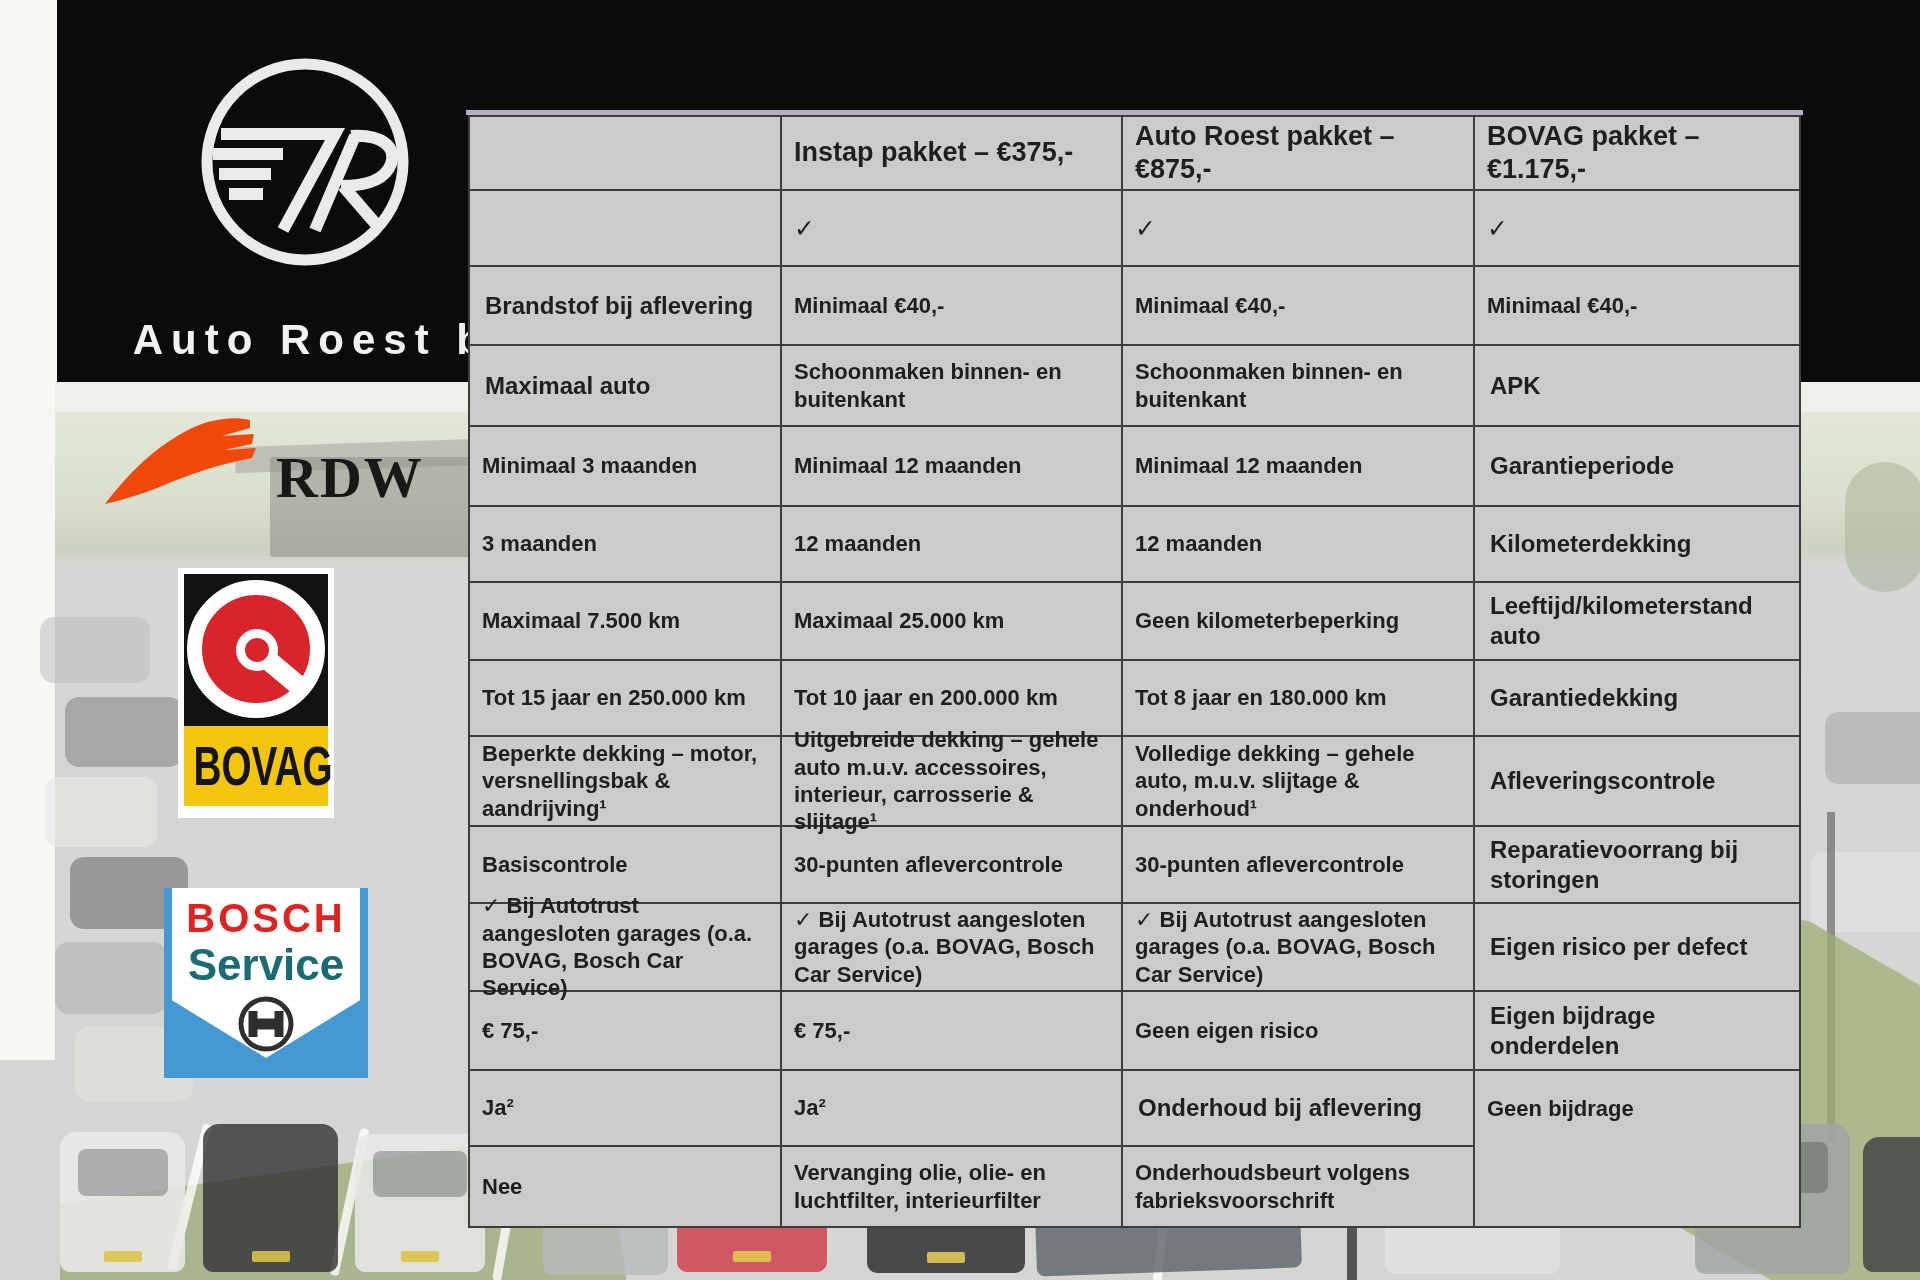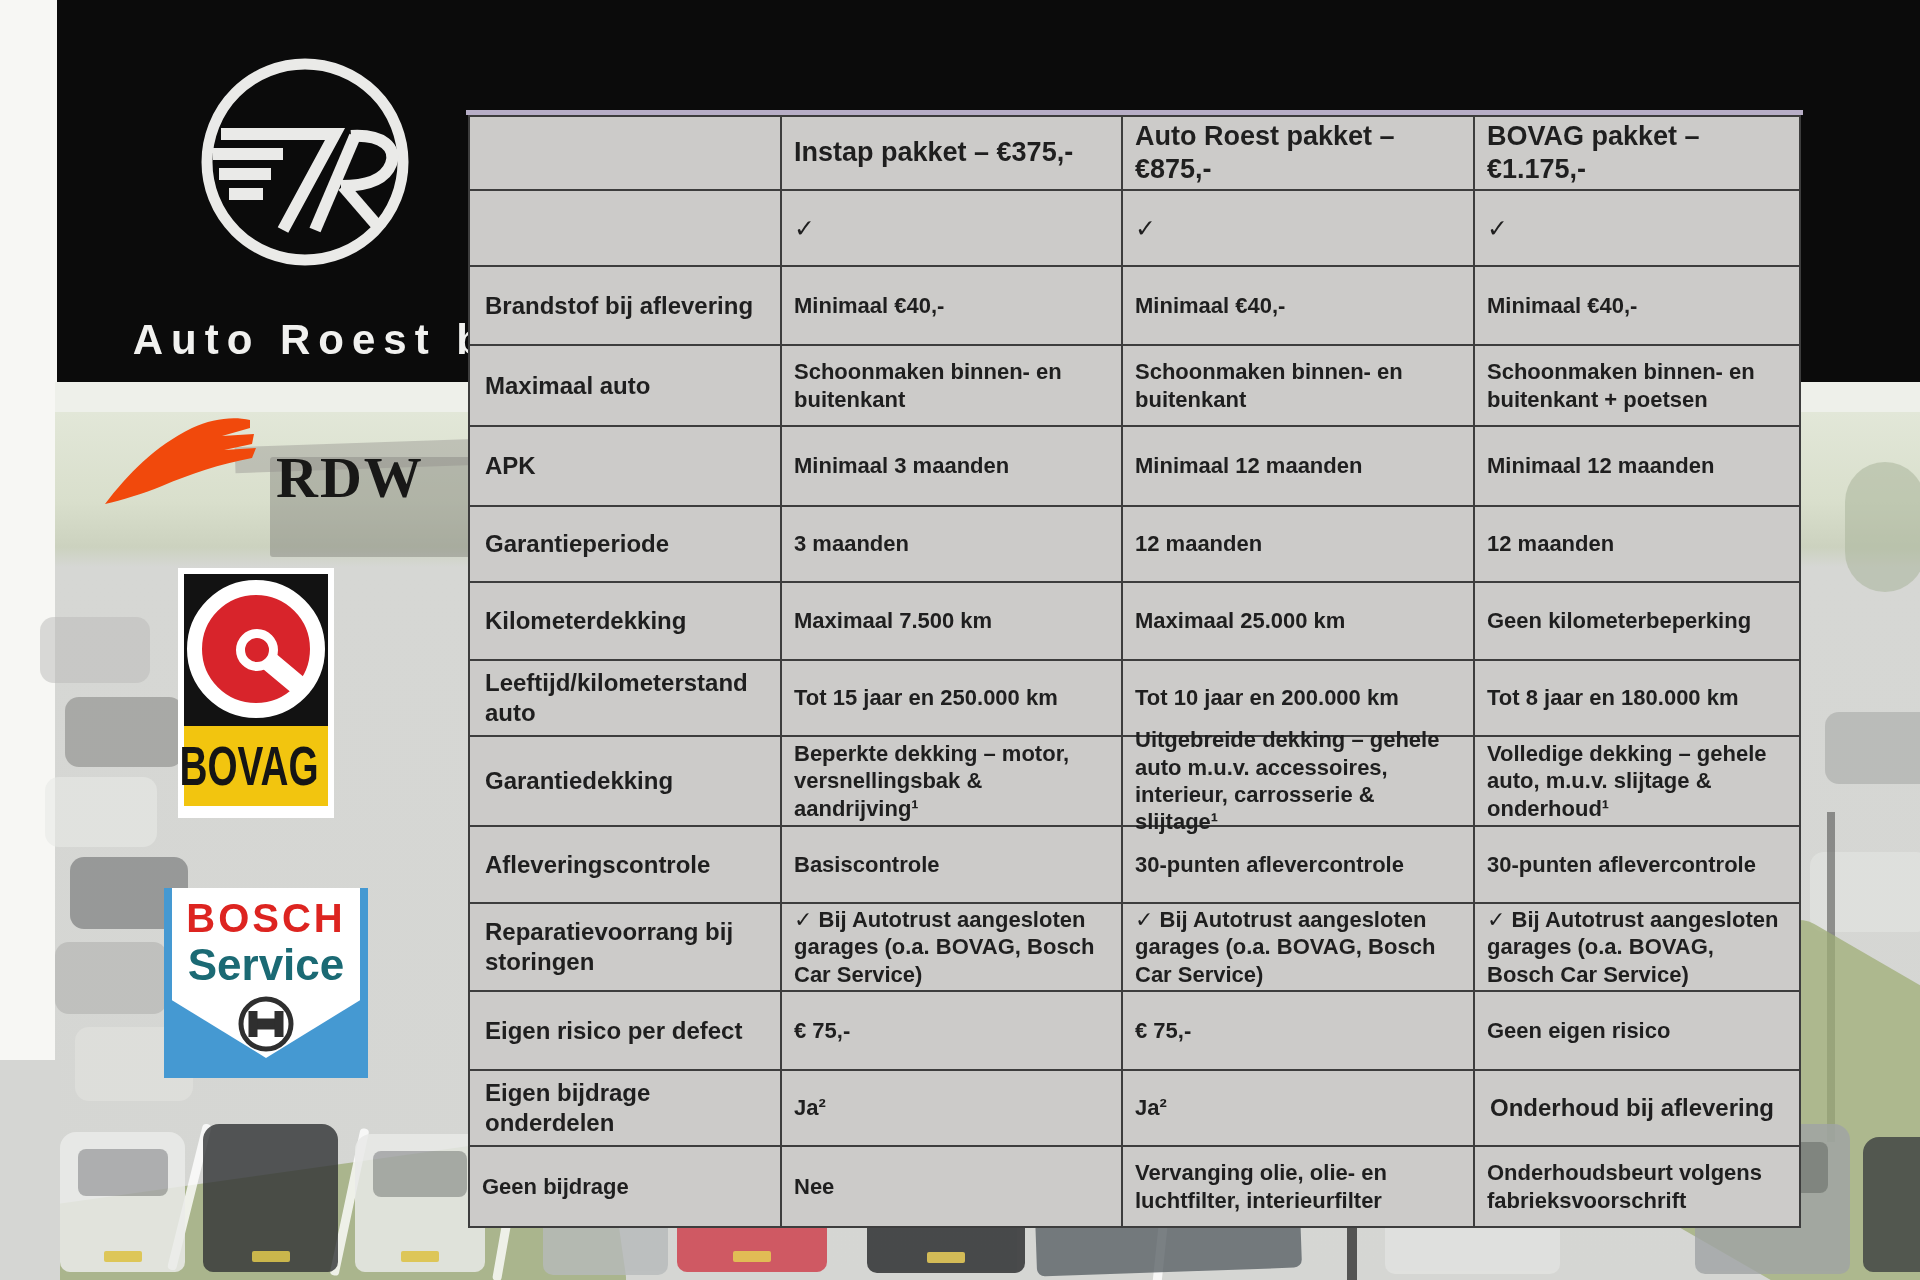--- a/index.html
+++ b/index.html
@@ -26,21 +26,21 @@
   
   .rdw{position:absolute;left:100px;top:404px;width:360px;height:120px;}
   .rdw-text{position:absolute;left:176px;top:16px;font-family:"Liberation Serif","DejaVu Serif",serif;
     font-weight:bold;font-size:58px;color:#181817;letter-spacing:2px;margin-top:24px;}
   
   .bovag{position:absolute;left:178px;top:568px;width:156px;height:250px;background:#fff;padding:6px;box-sizing:border-box;}
   .bovag-top{position:relative;width:144px;height:152px;background:#121212;overflow:hidden;}
   .bovag-ring{position:absolute;left:3px;top:6px;width:108px;height:108px;border:15px solid #fff;border-radius:50%;background:#d8242b;}
   .bovag-hub{position:absolute;left:52px;top:55px;width:24px;height:24px;border:9px solid #fff;border-radius:50%;background:#d8242b;}
   .bovag-handle{position:absolute;left:72px;top:66px;width:62px;height:20px;background:#fff;transform:rotate(40deg);transform-origin:left center;border-radius:3px;}
-  .bovag-bottom{width:144px;height:80px;background:#f2c50f;display:flex;align-items:center;justify-content:flex-end;}
+  .bovag-bottom{width:144px;height:80px;background:#f2c50f;display:flex;align-items:center;justify-content:flex-start;}
   .bovag-word{font-size:44px;font-weight:bold;color:#151515;transform:scale(.88,1.28);letter-spacing:0;}
   
   .bosch{position:absolute;left:164px;top:888px;width:204px;height:190px;background:#4599d2;}
   .bosch-shield{position:absolute;left:8px;top:0;width:188px;height:170px;
     background:#fff;clip-path:polygon(0 0,100% 0,100% 66%,50% 100%,0 66%);}
   .bosch-word{position:absolute;left:0;top:8px;width:100%;text-align:center;
     font-size:40px;font-weight:bold;color:#dd2420;letter-spacing:3px;}
   .bosch-service{position:absolute;left:0;top:52px;width:100%;text-align:center;
     font-size:44px;font-weight:bold;color:#1b6a74;}
   .bosch-sym{position:absolute;left:72px;top:106px;}
@@ -181,21 +181,20 @@
       <div class="cell val check">✓</div>
       <div class="cell val check">✓</div>
       <div class="cell val check">✓</div>
       <div class="cell label">Brandstof bij aflevering</div>
       <div class="cell val">Minimaal €40,-</div>
       <div class="cell val">Minimaal €40,-</div>
       <div class="cell val">Minimaal €40,-</div>
       <div class="cell label">Maximaal auto</div>
       <div class="cell val">Schoonmaken binnen- en buitenkant</div>
       <div class="cell val">Schoonmaken binnen- en buitenkant</div>
-      <div class="cell val">Schoonmaken binnen- en buitenkant + poetsen</div>
       <div class="cell label">APK</div>
       <div class="cell val">Minimaal 3 maanden</div>
       <div class="cell val">Minimaal 12 maanden</div>
       <div class="cell val">Minimaal 12 maanden</div>
       <div class="cell label">Garantieperiode</div>
       <div class="cell val">3 maanden</div>
       <div class="cell val">12 maanden</div>
       <div class="cell val">12 maanden</div>
       <div class="cell label">Kilometerdekking</div>
       <div class="cell val">Maximaal 7.500 km</div>

